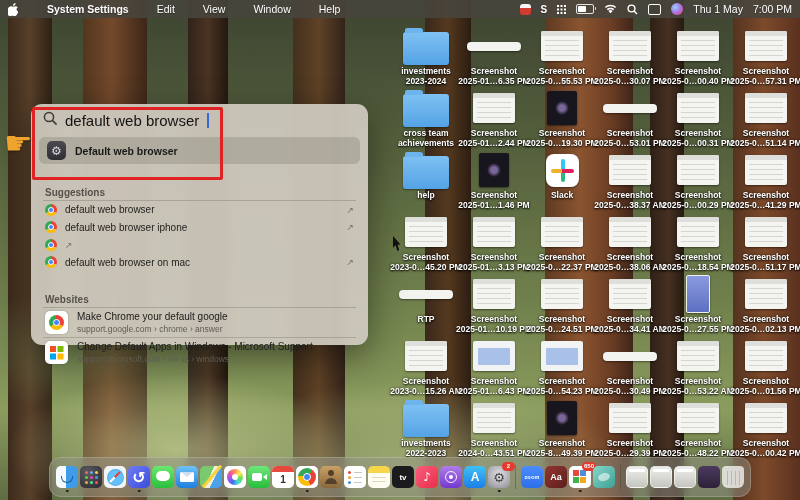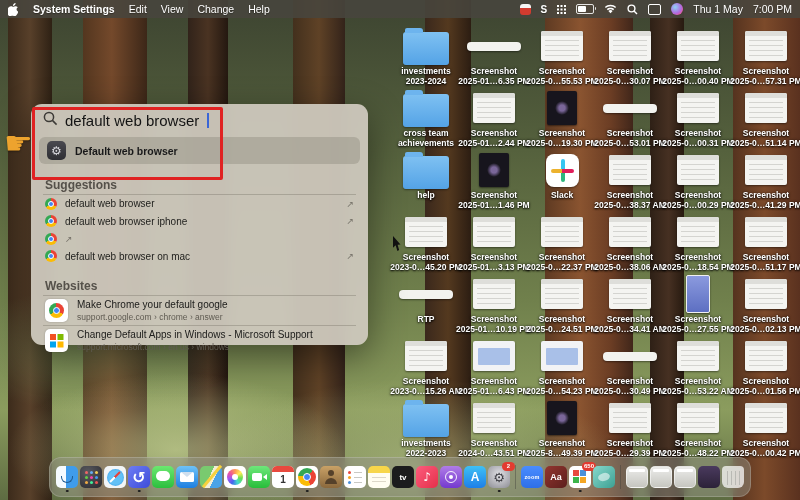--- a/index.html
+++ b/index.html
@@ -27,21 +27,21 @@
     background-size: auto,auto,auto,
       64px 500px, 40px 500px, 88px 500px, 46px 500px, 34px 500px, 70px 500px, 52px 500px, 44px 500px, 800px 500px;
     background-position: 0 0,0 0,0 0,
       83px 0, 188px 0, 545px 0, 425px 0, 650px 0, 733px 0, 293px 0, 8px 0, 0 0;
   }
   
   .menubar{position:absolute;top:0;left:0;right:0;height:18px;z-index:30;
     background:rgba(72,70,61,.88);display:flex;align-items:center;
     color:#fff;font-size:10.5px;padding:0 8px;box-sizing:border-box;
     text-shadow:0 1px 1px rgba(0,0,0,.35);}
-  .menubar .left,.menubar .right{display:flex;align-items:center;gap:14px;}
+  .menubar .left,.menubar .right{display:flex;align-items:center;gap:28px;}
   .menubar .right{margin-left:auto;gap:10px;}
   .appname{font-weight:bold;}
   .apple-logo svg{display:block;}
   .mi{display:inline-flex;align-items:center;justify-content:center;}
   .mi-app-icon{width:11px;height:11px;border-radius:3px;background:linear-gradient(180deg,#f5f5f5 35%,#d23b2f 35%);}
   .mi-slack-icon{font-size:10px;font-weight:bold;color:#fff;}
   .mi-grid-icon{width:9px;height:9px;position:relative;}
   .mi-grid-icon::before{content:"";position:absolute;left:0;top:0;width:2px;height:2px;background:#fff;
     box-shadow:3.5px 0 0 #fff,7px 0 0 #fff,0 3.5px 0 #fff,3.5px 3.5px 0 #fff,7px 3.5px 0 #fff,0 7px 0 #fff,3.5px 7px 0 #fff,7px 7px 0 #fff;}
   .mi-battery-icon{width:16px;height:8px;border:1px solid rgba(255,255,255,.85);border-radius:2px;position:relative;}
@@ -86,21 +86,21 @@
     background:rgba(206,200,189,.95);border-radius:11px;box-shadow:0 12px 36px rgba(0,0,0,.45);
     backdrop-filter:blur(6px);box-sizing:border-box;color:#1c1c1a;}
   .search-row{display:flex;align-items:center;gap:7px;padding:7px 12px 5px 12px;}
   .search-query{font-size:15px;color:#141414;}
   .caret{display:inline-block;width:2px;height:15px;background:#3a66d6;margin-left:1px;vertical-align:-2px;}
   .tophit{margin:2px 8px 0 8px;height:27px;border-radius:6px;background:rgba(125,120,110,.32);
     display:flex;align-items:center;gap:9px;padding:0 8px;}
   .tophit-icon{width:19px;height:19px;border-radius:5px;background:linear-gradient(180deg,#4a4a50,#2e2e33);
     color:#d9d9de;font-size:12px;display:flex;align-items:center;justify-content:center;}
   .tophit-label{font-size:10.5px;font-weight:600;color:#19191a;}
-  .sec-header{font-size:12px;font-weight:700;color:#55514a;padding:14px 14px 2px 14px;}
+  .sec-header{font-size:10px;font-weight:700;color:#55514a;padding:23px 14px 2px 14px;}
   .sec-hr{border:none;border-top:1px solid rgba(60,55,45,.22);margin:0 12px;}
   .sug-row{display:flex;align-items:center;gap:8px;padding:0 14px;height:17.5px;}
   .sug-label{font-size:10px;color:#232320;flex:1;}
   .sug-arrow{font-size:9px;color:#77736a;}
   .chrome-ico{width:12px;height:12px;border-radius:50%;position:relative;flex:0 0 auto;
     background:conic-gradient(from 0deg,#ea4335 0 33%,#fbbc05 33% 66%,#34a853 66% 100%);}
   .chrome-ico::after{content:"";position:absolute;left:3px;top:3px;width:6px;height:6px;border-radius:50%;
     background:#4285f4;border:1px solid #fff;box-sizing:border-box;}
   .web-row{display:flex;align-items:center;gap:9px;padding:3px 14px;}
   .web-icon{width:23px;height:23px;border-radius:5px;background:#fff;display:flex;align-items:center;justify-content:center;flex:0 0 auto;box-shadow:0 0 2px rgba(0,0,0,.25);}
@@ -209,21 +209,21 @@
 <div class="menubar">
   <div class="left">
     <span class="apple-logo">
       <svg width="11" height="13" viewBox="0 0 11 13" fill="#fff">
           <path d="M7.6 0c.1.8-.2 1.5-.7 2.1-.5.6-1.3 1-2 1-.1-.7.3-1.5.7-2C6.1.5 6.9.1 7.6 0zM10 9.5c-.3.8-.5 1.1-.9 1.8-.6.9-1.4 2-2.4 2-.9 0-1.1-.6-2.3-.6-1.2 0-1.5.6-2.4.6-1 0-1.7-1-2.3-1.9C-1 9-0.9 5.8.8 4.2c.6-.6 1.5-1 2.3-1 .9 0 1.5.6 2.3.6.7 0 1.2-.6 2.3-.6.7 0 1.5.4 2.1 1.1-1.8 1-1.5 3.6.2 4.2z"></path>
         </svg>
     </span>
     <span class="appname">System Settings</span>
     <span>Edit</span>
     <span>View</span>
-    <span>Change</span>
+    <span>Window</span>
     <span>Help</span>
   </div>
   <div class="right">
     <span class="mi mi-app-icon"></span>
     <span class="mi mi-slack-icon">S</span>
     <span class="mi mi-grid-icon"></span>
     <span class="mi mi-battery-icon"></span>
     <span class="mi">
       <svg width="13" height="10" viewBox="0 0 13 10">
           <path d="M6.5 9.3L4.4 6.9c.6-.5 1.3-.8 2.1-.8s1.5.3 2.1.8L6.5 9.3z" fill="#fff"></path>

